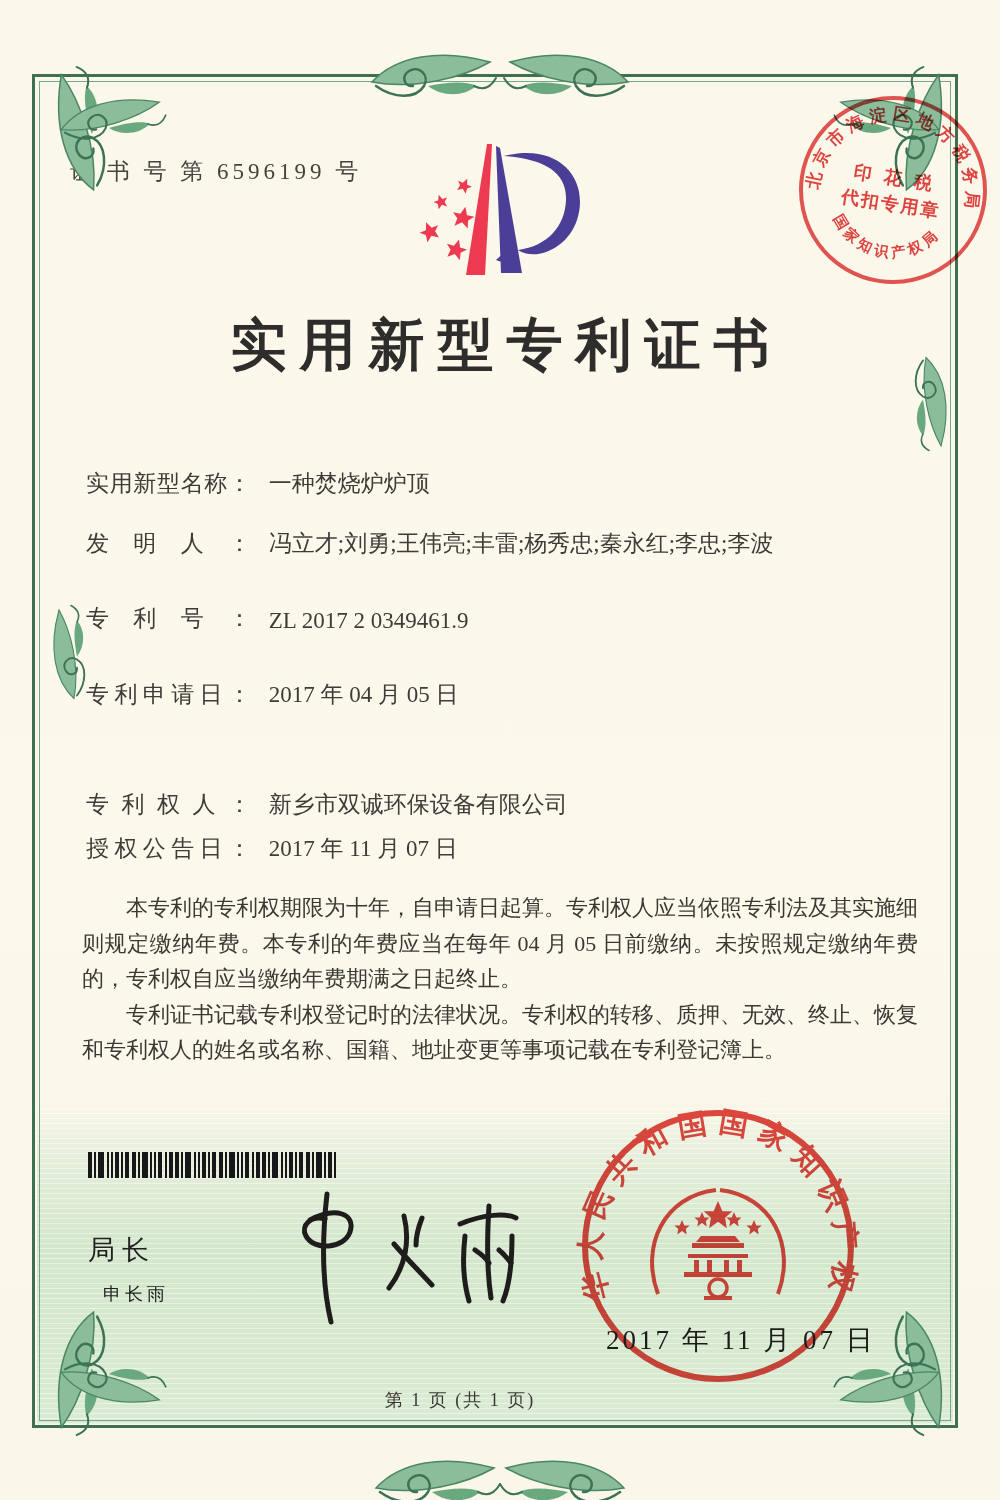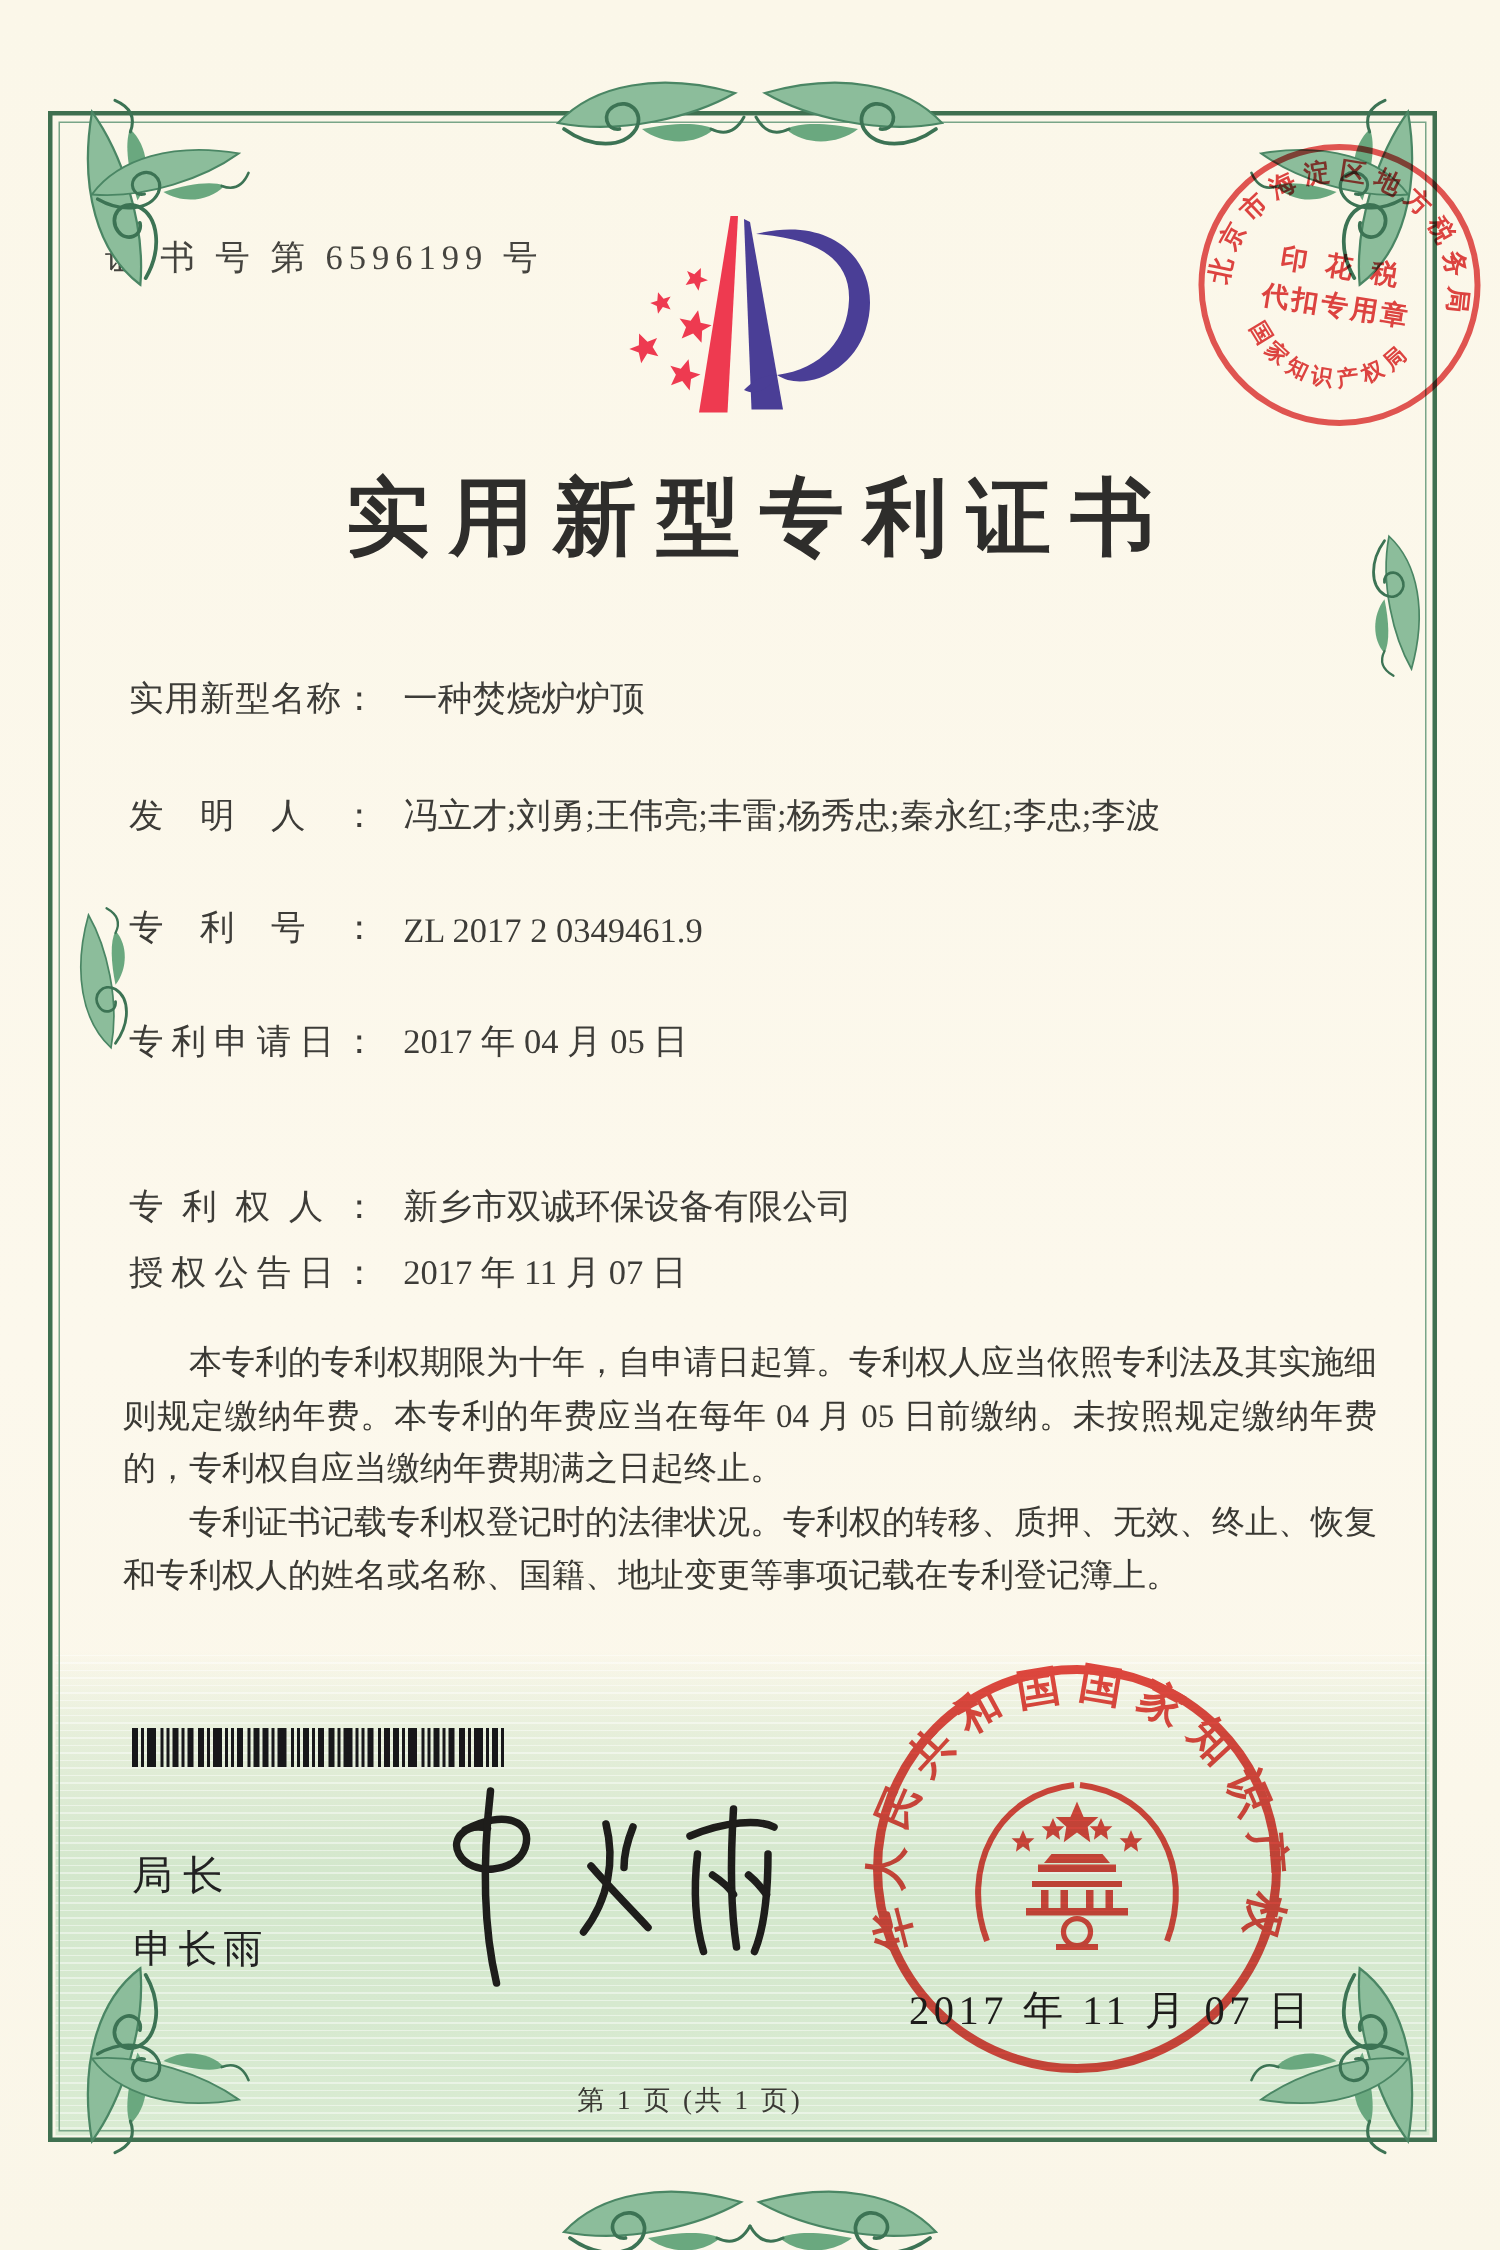--- a/index.html
+++ b/index.html
@@ -18,31 +18,31 @@
   .green-band{position:absolute;left:37px;top:1100px;width:916px;height:324px;z-index:1;
     background:linear-gradient(180deg,rgba(211,231,204,0) 0%,rgba(211,231,204,0.55) 18%,#d3e7cc 45%,#d9ebd2 100%);}
   .green-band::after{content:"";position:absolute;inset:0;
     background:repeating-linear-gradient(0deg,rgba(255,255,255,0.45) 0 1px,rgba(255,255,255,0) 1px 5px);}
   
   .cert-no{position:absolute;left:70px;top:156px;font-size:23px;letter-spacing:4px;color:#45443f;z-index:3;}
   .title{position:absolute;left:0;top:308px;width:100%;text-align:center;font-size:56px;
     font-weight:600;letter-spacing:13px;text-indent:13px;color:#2e2d2b;z-index:3;}
   .fields{position:absolute;left:86px;top:0;width:860px;z-index:3;font-size:23px;color:#3d3c38;}
   .field{position:absolute;left:0;white-space:nowrap;}
-  .f0{top:450px}.f1{top:528px}.f2{top:603px}.f3{top:679px}.f4{top:789px}.f5{top:833px}
+  .f0{top:468px}.f1{top:528px}.f2{top:603px}.f3{top:679px}.f4{top:789px}.f5{top:833px}
   .flabel{display:inline-block;width:165px;text-align:justify;text-align-last:justify;vertical-align:bottom;}
   .fvalue{margin-left:12px;}
   .paras{position:absolute;left:82px;top:890px;width:836px;z-index:3;}
   .paras p{margin:0;font-size:22px;line-height:35.5px;text-indent:2em;text-align:justify;color:#3a3934;}
   
   #barcode{position:absolute;left:88px;top:1152px;height:26px;z-index:4;font-size:0;white-space:nowrap;}
   #barcode span{display:inline-block;height:26px;background:#17171a;}
   .role{position:absolute;left:88px;top:1232px;font-size:27px;letter-spacing:7px;color:#222;
     font-family:Liberation Sans, sans-serif;z-index:4;}
-  .signer{position:absolute;left:89px;top:1282px;font-size:26px;letter-spacing:4px;color:#222;
+  .signer{position:absolute;left:103px;top:1282px;font-size:18px;letter-spacing:4px;color:#222;
     font-family:Liberation Serif, serif;z-index:4;}
   .sig-svg{position:absolute;left:252px;top:1188px;z-index:5;}
   .seal-svg{position:absolute;left:572px;top:1100px;z-index:6;mix-blend-mode:multiply;}
   .seal-date{position:absolute;left:606px;top:1322px;font-size:27px;letter-spacing:3px;color:#1d1c1a;z-index:7;}
   .footer{position:absolute;left:0;top:1388px;width:920px;text-align:center;font-size:18px;
     letter-spacing:2px;color:#3a3934;z-index:4;}
   
   .logo-svg{position:absolute;left:408px;top:140px;z-index:3;}
   .stamp-svg{position:absolute;left:793px;top:90px;z-index:6;transform:rotate(9deg);mix-blend-mode:multiply;}
   .orn-svg{position:absolute;left:0;top:0;z-index:5;pointer-events:none;}

